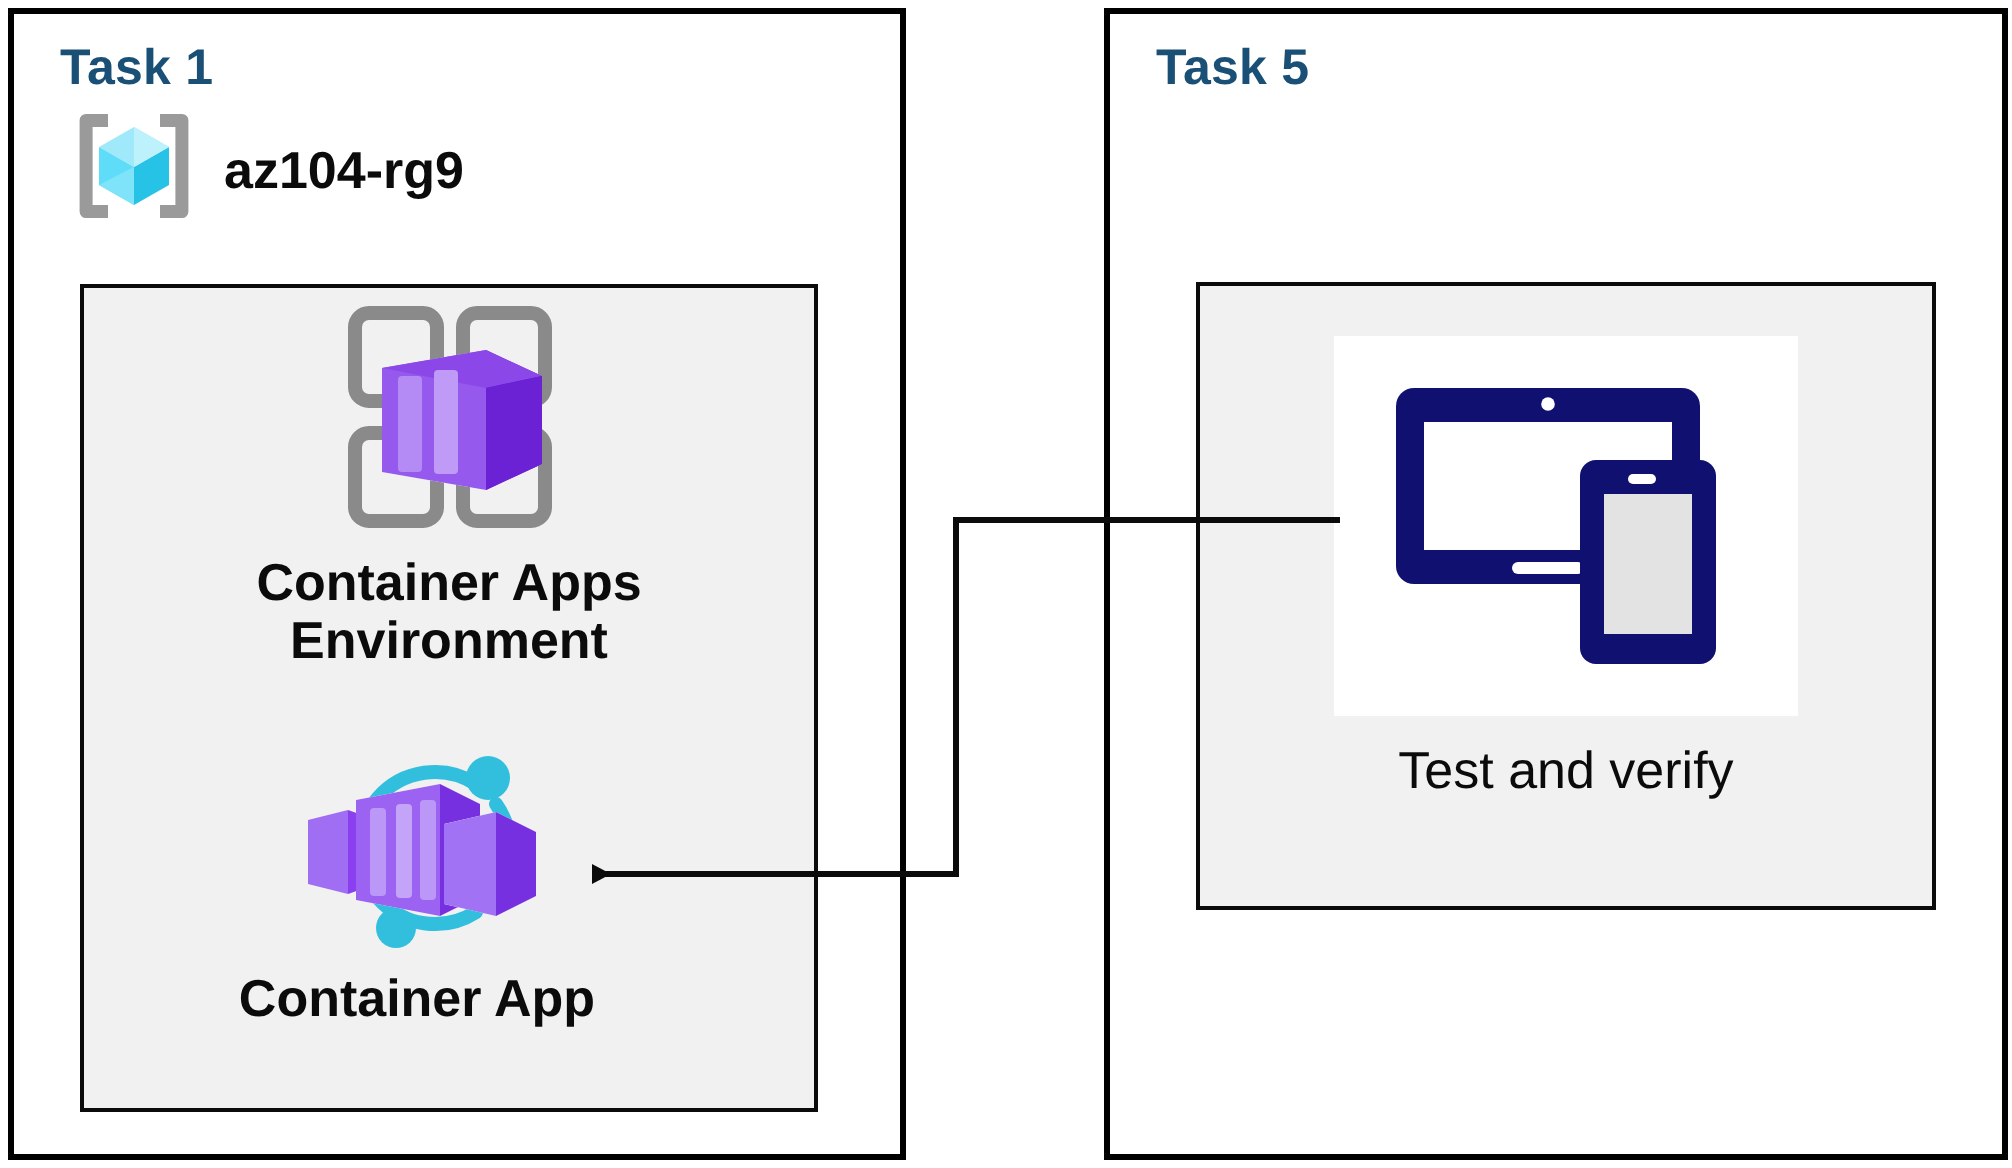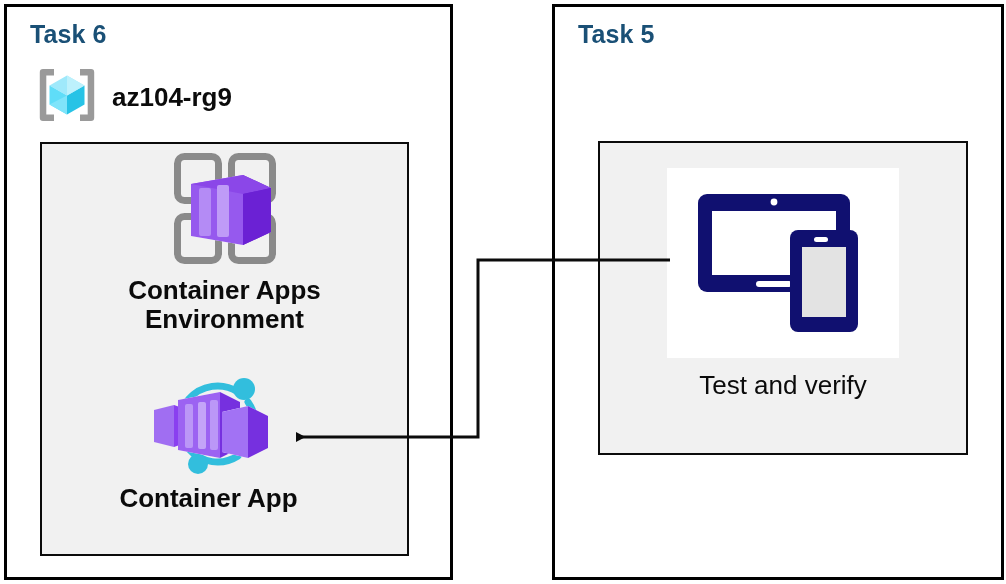--- a/index.html
+++ b/index.html
@@ -40,21 +40,21 @@
     letter-spacing: 0.1px;
     white-space: nowrap;
   }
   #task1-title { left: 30px;  top: 20px; }
   #task2-title { left: 578px; top: 20px; }
 
   
   #rg-row {
     position: absolute;
     left: 36px;
-    top: 64px;
+    top: 52px;
     display: flex;
     align-items: center;
     gap: 14px;
   }
   #rg-label {
     font-size: 26px;
     font-weight: bold;
     color: #0b0b0b;
     white-space: nowrap;
   }
@@ -124,21 +124,21 @@
     pointer-events: none;
   }
 </style>
 </head>
 <body>
 
 <div id="canvas">
 
   <div class="task-panel" id="task1-panel"></div>
 
-  <div class="task-title" id="task1-title">Task 6</div>
+  <div class="task-title" id="task1-title">Task 1</div>
 
   <div id="rg-row">
     <span>
       <svg width="62" height="62" viewBox="0 0 62 62" aria-hidden="true">
 
         <path d="M18 5 L7 5 A3.2 3.2 0 0 0 3.8 8.2 L3.8 53.8 A3.2 3.2 0 0 0 7 57 L18 57
                  L18 50.5 L10.3 50.5 L10.3 11.5 L18 11.5 Z" fill="#9a9a9a"></path>
 
         <path d="M44 5 L55 5 A3.2 3.2 0 0 1 58.2 8.2 L58.2 53.8 A3.2 3.2 0 0 1 55 57 L44 57
                  L44 50.5 L51.7 50.5 L51.7 11.5 L44 11.5 Z" fill="#9a9a9a"></path>

